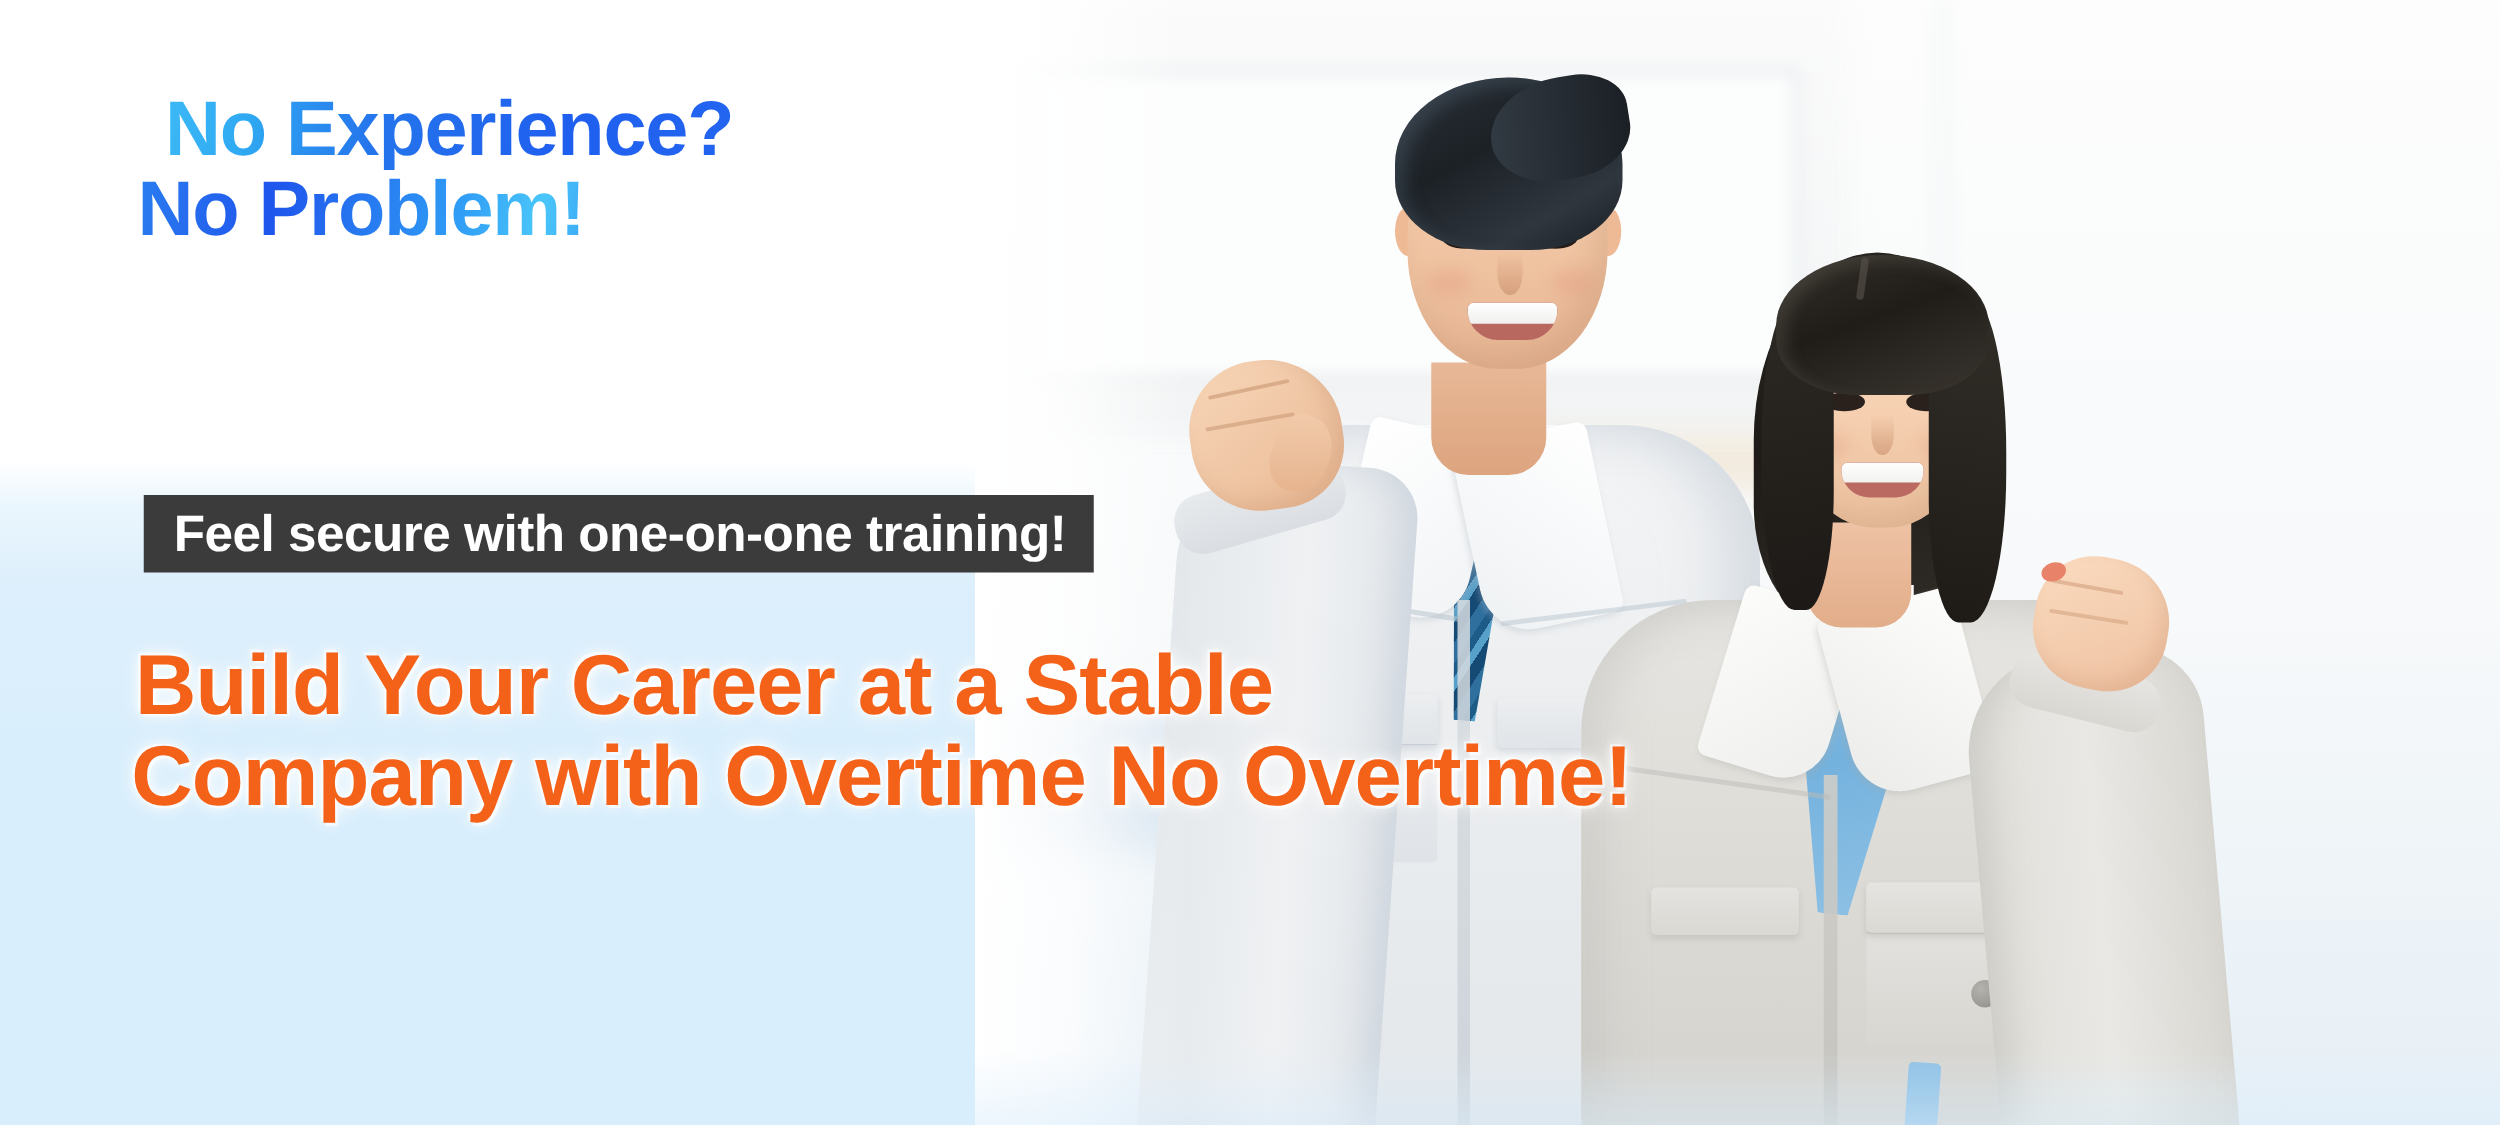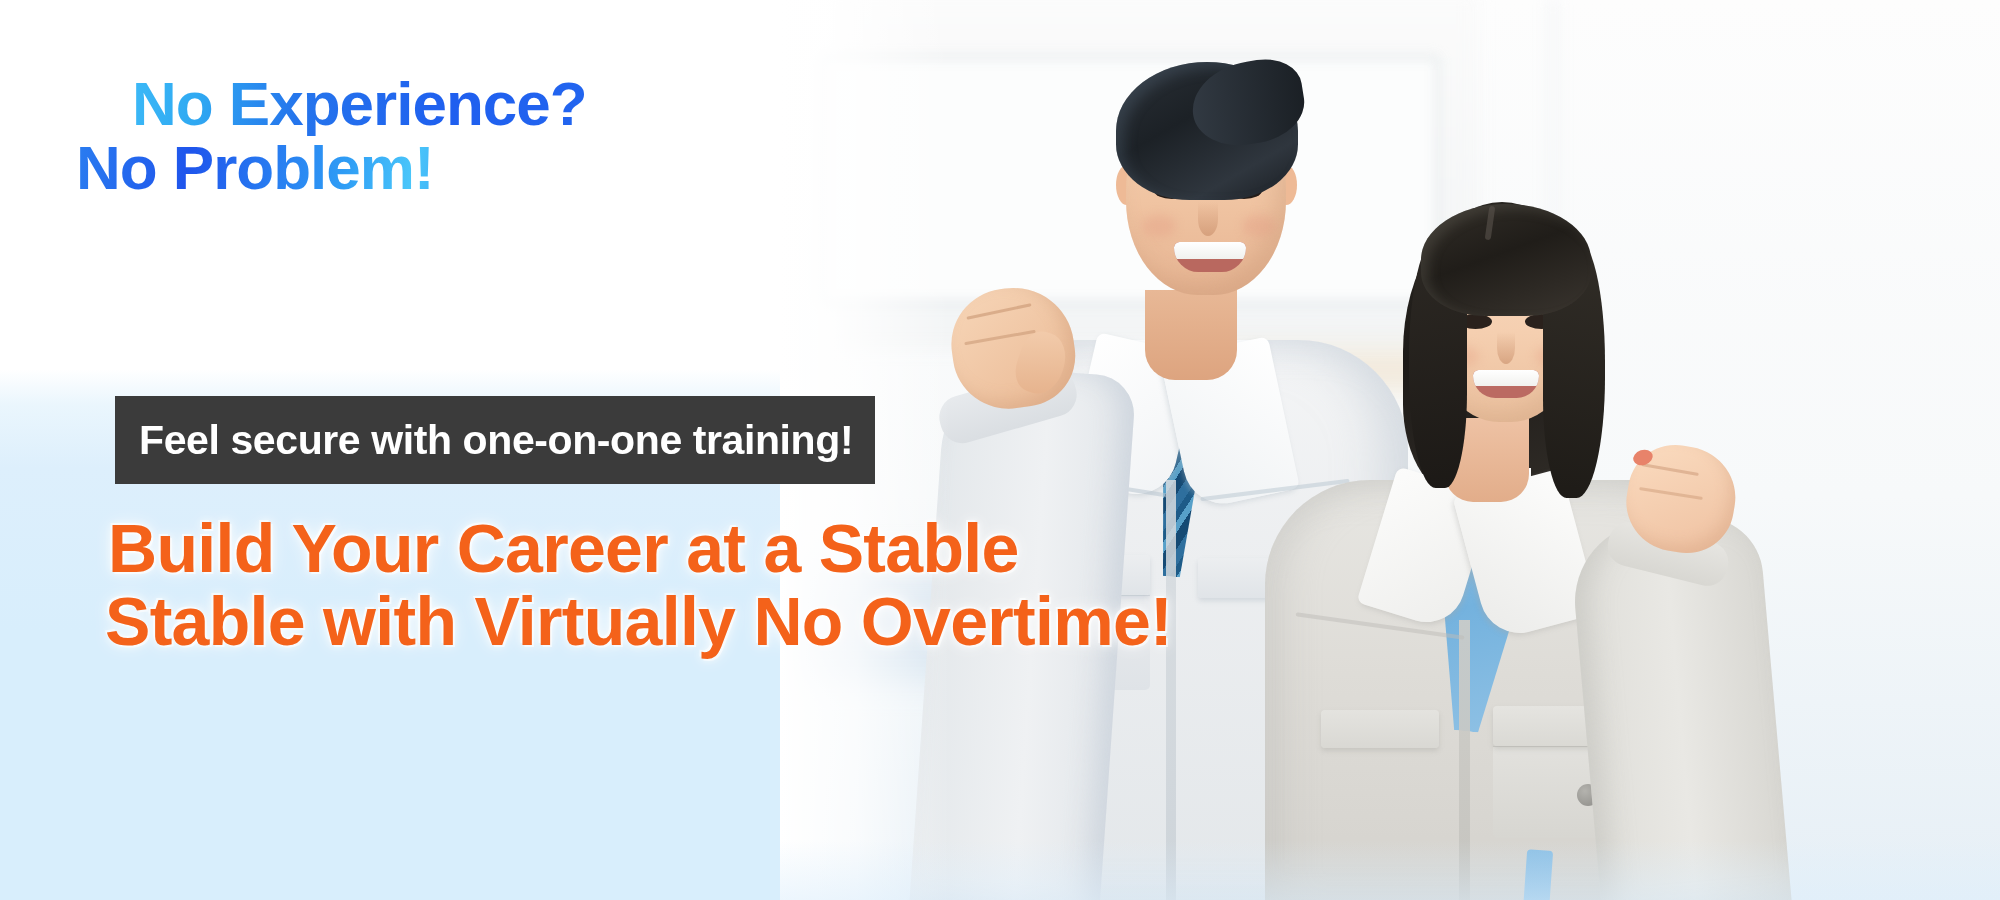--- a/index.html
+++ b/index.html
@@ -480,34 +480,34 @@
     margin-left:132px;
     background:linear-gradient(100deg,
       #3cb9f7 0%, #2fa9f2 9%, #2575ec 22%, #1f5fef 42%,
       #2366ef 62%, #2a8bf3 82%, #3fc0f9 100%);
     -webkit-background-clip:text;
     background-clip:text;
     color:transparent;
     -webkit-text-fill-color:transparent;
   }
   .hl-line2 {
-    margin-left:76px;
+    margin-left:110px;
     background:linear-gradient(100deg,
       #2a7df0 0%, #1f55ec 14%, #2f9df5 33%, #4ac6fa 41%,
       #2478ef 55%, #1f59ee 72%, #2a74f1 100%);
     -webkit-background-clip:text;
     background-clip:text;
     color:transparent;
     -webkit-text-fill-color:transparent;
   }
 
   .subtitle-bar {
     position:absolute;
     left:115px; top:396px;
-    height:88px;
+    height:62px;
     background:#3b3b3b;
     display:flex;
     align-items:center;
     padding:0 22px 0 24px;
   }
   .subtitle-text {
     color:#ffffff;
     font-size:41px;
     font-weight:bold;
     letter-spacing:-.4px;
@@ -633,17 +633,17 @@
       <span class="hl-line hl-line1">No Experience?</span>
       <span class="hl-line hl-line2">No Problem!</span>
     </div>
 
     <div class="subtitle-bar">
       <span class="subtitle-text">Feel secure with one-on-one training!</span>
     </div>
 
     <div class="headline-orange">
       <span class="ol-line ol-line1">Build Your Career at a Stable</span>
-      <span class="ol-line ol-line2">Stable with Virtually No Overtime!</span>
+      <span class="ol-line ol-line2">Company with Overtime No Overtime!</span>
     </div>
 
   </div>
 </div>
 
 </body></html>

